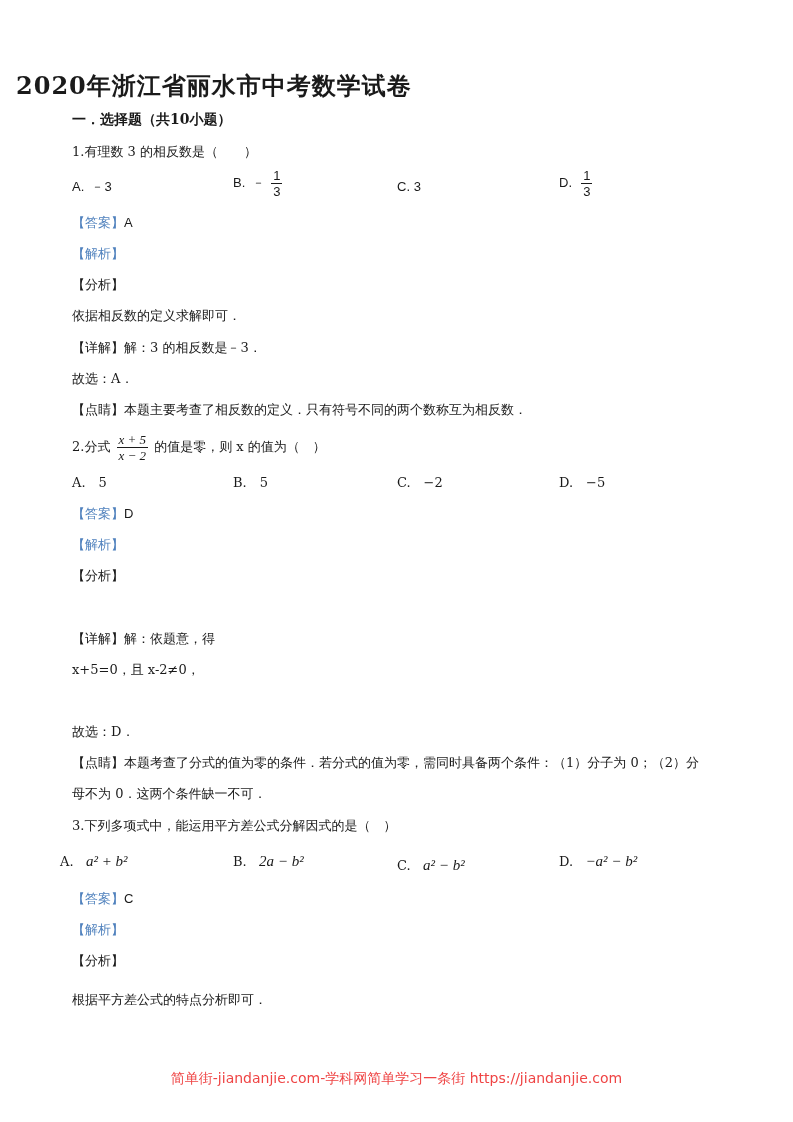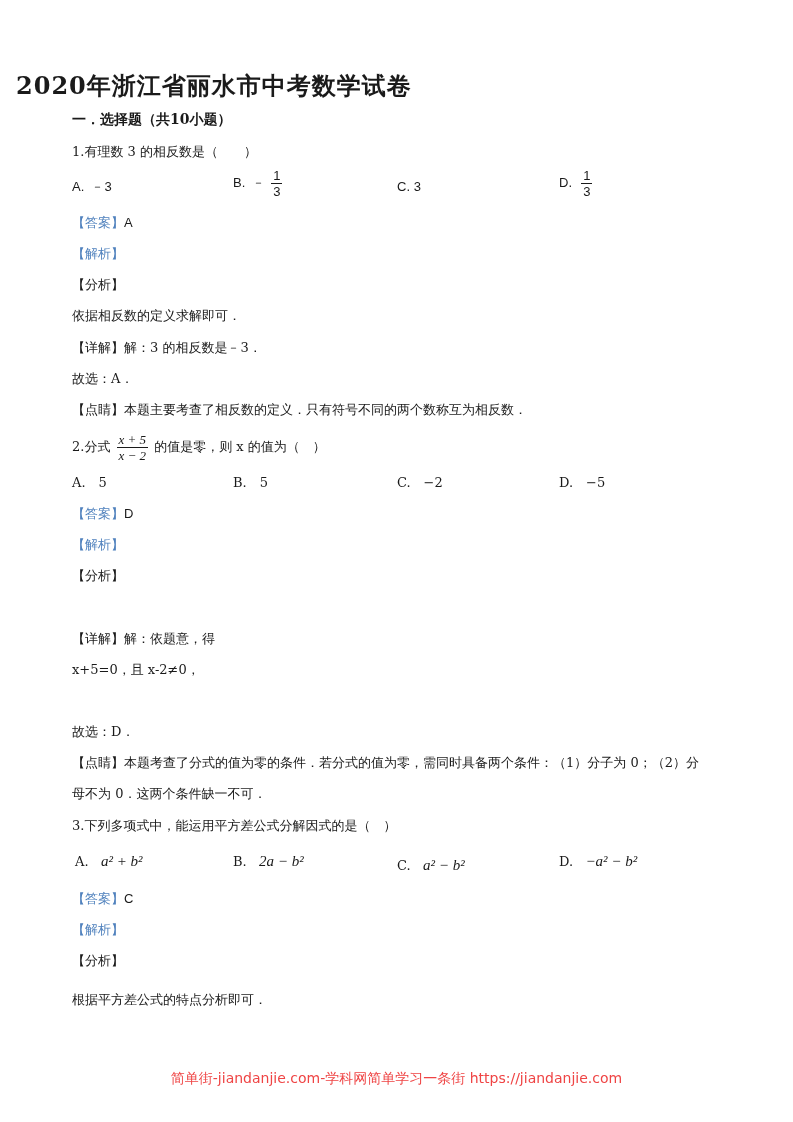--- a/index.html
+++ b/index.html
@@ -84,21 +84,21 @@
     <span>【详解】</span><span>解：依题意，得</span>
   </div>
   <div class="line" style="top:661px;">x+5=0，且 x-2≠0，</div>
   <div class="line" style="top:723px;">故选：D．</div>
   <div class="line" style="top:754px;">
     <span>【点睛】</span><span>本题考查了分式的值为零的条件．若分式的值为零，需同时具备两个条件：（1）分子为 0；（2）分</span>
   </div>
   <div class="line" style="top:785px;">母不为 0．这两个条件缺一不可．</div>
 
   <div class="line" style="top:817px;">3.下列多项式中，能运用平方差公式分解因式的是（　）</div>
-  <div class="opt" style="left:75px; top:852px;">
+  <div class="opt" style="left:60px; top:852px;">
     <span>A.</span>&nbsp;&nbsp;&nbsp;<span class="math">a² + b²</span>
   </div>
   <div class="opt" style="left:233px; top:852px;">
     <span>B.</span>&nbsp;&nbsp;&nbsp;<span class="math">2a − b²</span>
   </div>
   <div class="opt" style="left:397px; top:856px;">
     <span>C.</span>&nbsp;&nbsp;&nbsp;<span class="math">a² − b²</span>
   </div>
   <div class="opt" style="left:559px; top:852px;">
     <span>D.</span>&nbsp;&nbsp;&nbsp;<span class="math">−a² − b²</span>

